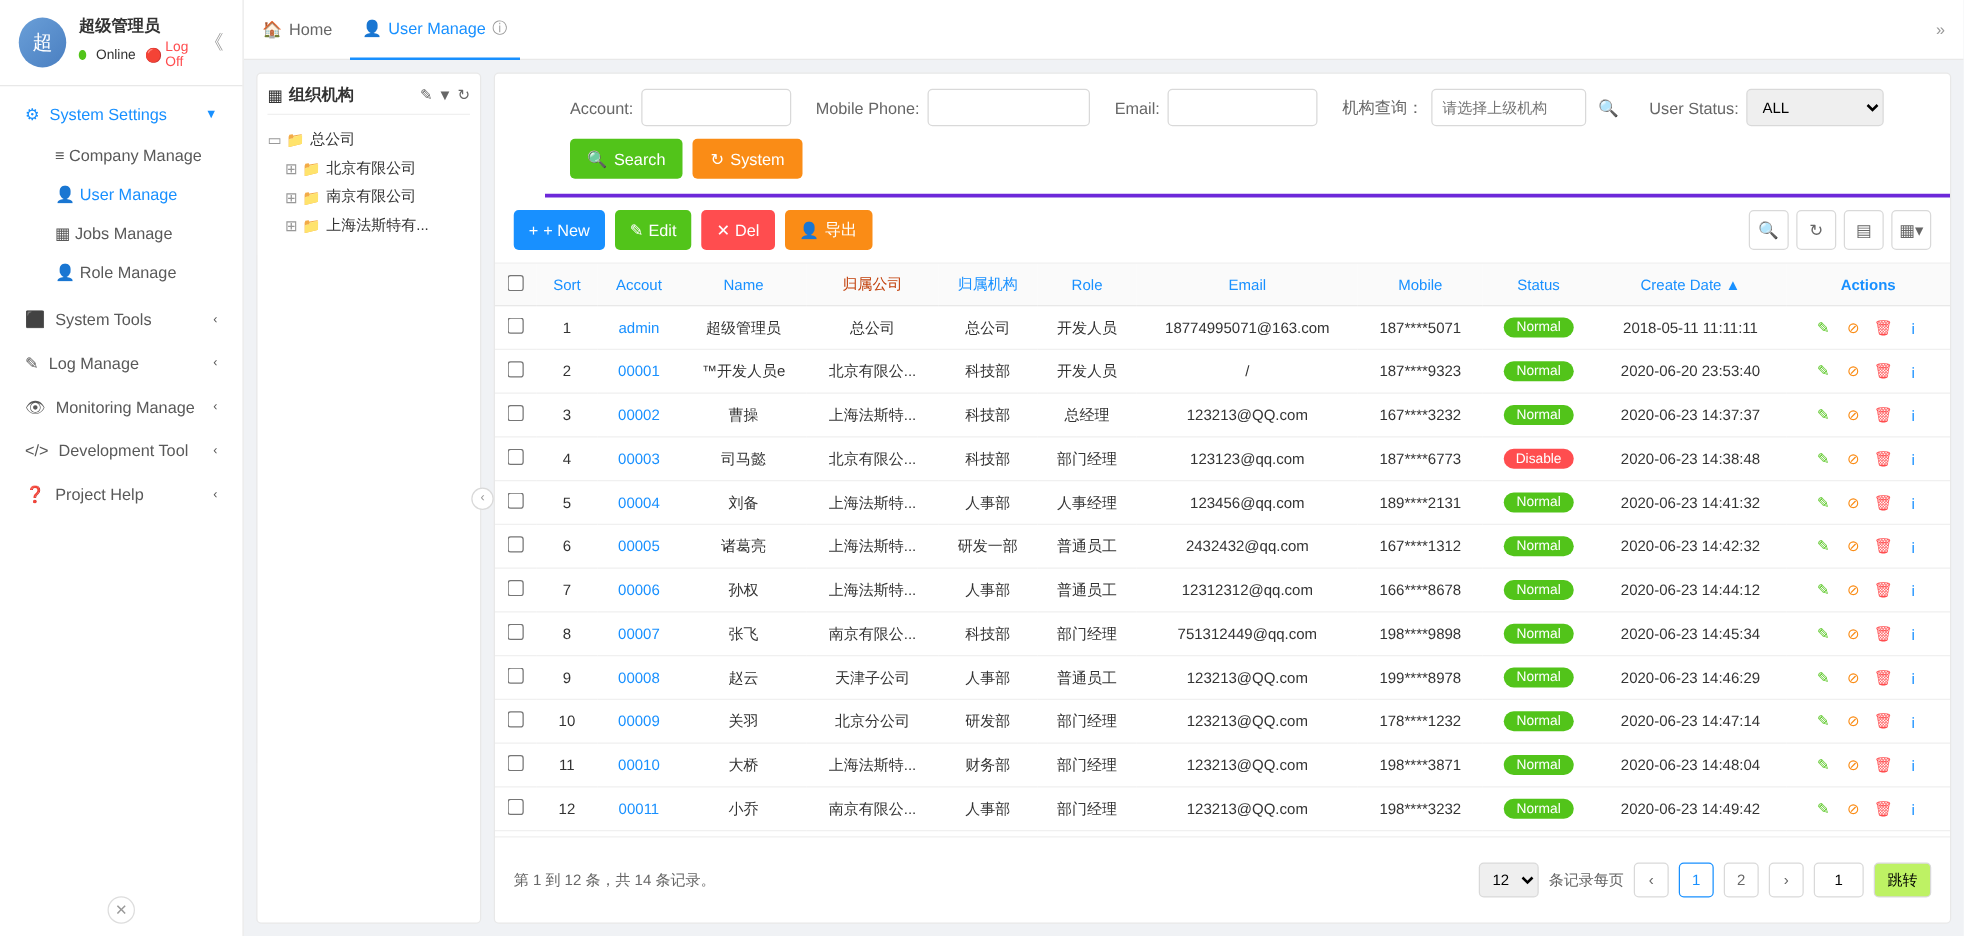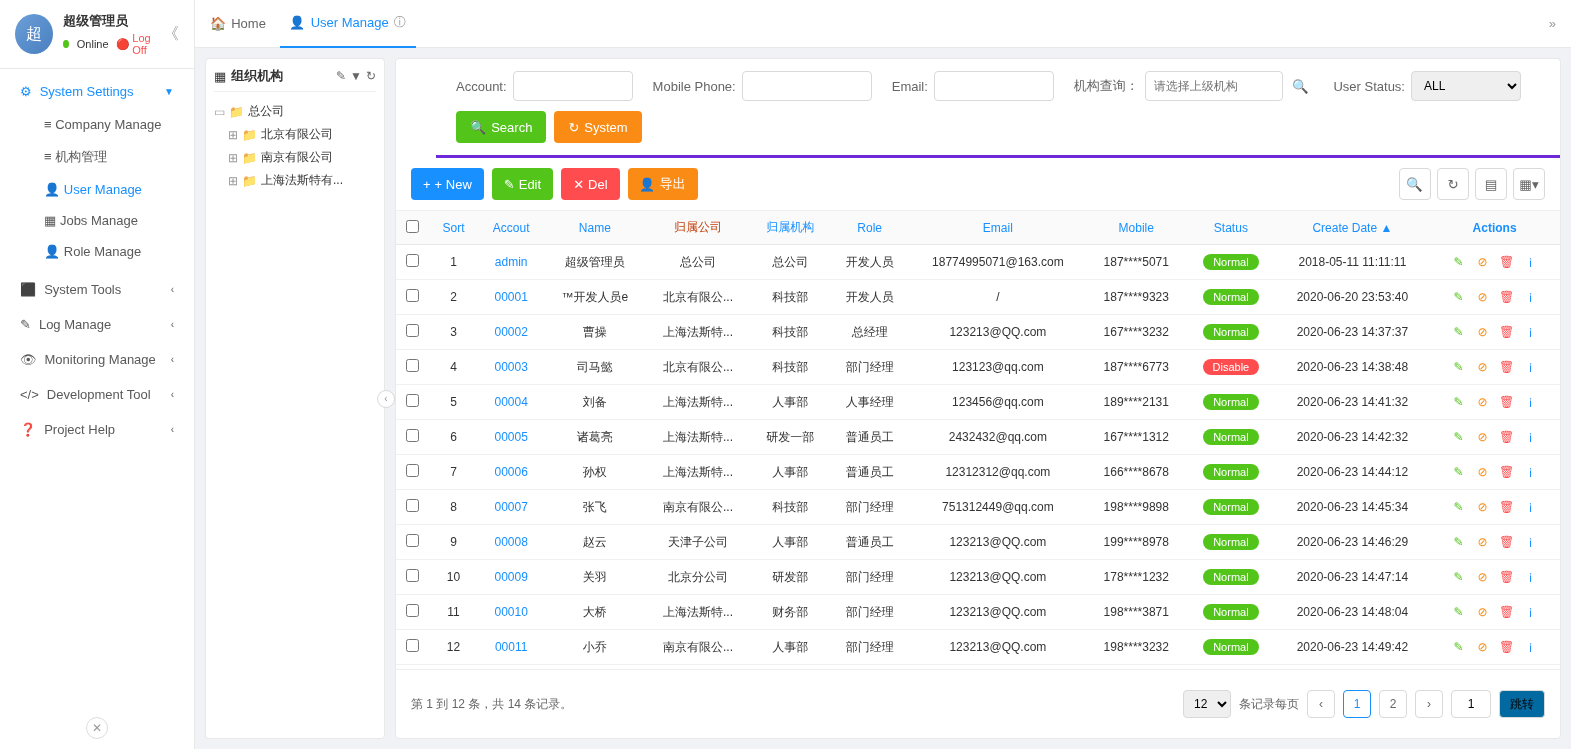--- a/index.html
+++ b/index.html
@@ -32,21 +32,21 @@
     .tab-active { color: #1890ff; border-bottom: 2px solid #1890ff; padding: 0 10px; height: 48px; display: flex; align-items: center; gap: 5px; font-size: 13px; }
     .topbar-right { margin-left: auto; color: #999; }
 
     
     .main-panel { flex: 1; background: #fff; border: 1px solid #e8e8e8; border-radius: 4px; display: flex; flex-direction: column; }
     .search-field { display: flex; align-items: center; gap: 6px; }
     .search-field label { font-size: 13px; color: #666; white-space: nowrap; }
     .search-input { border: 1px solid #d9d9d9; border-radius: 4px; padding: 5px 8px; font-size: 12px; height: 30px; width: 120px; outline: none; }
     .search-btn { background: #52c41a; color: white; border: none; border-radius: 4px; padding: 5px 14px; cursor: pointer; font-size: 13px; display: flex; align-items: center; gap: 5px; height: 32px; }
     .reset-btn { background: #fa8c16; color: white; border: none; border-radius: 4px; padding: 5px 14px; cursor: pointer; font-size: 13px; display: flex; align-items: center; gap: 5px; height: 32px; }
-    .org-search-input { border: 1px solid #d9d9d9; border-radius: 4px; padding: 5px 8px; font-size: 12px; height: 30px; width: 138px; outline: none; }
+    .org-search-input { border: 1px solid #d9d9d9; border-radius: 4px; padding: 5px 8px; font-size: 12px; height: 30px; width: 124px; outline: none; }
 
     
     .table-toolbar { padding: 10px 15px; border-bottom: 1px solid #f0f0f0; display: flex; align-items: center; gap: 8px; }
     .btn-new { background: #1890ff; color: white; border: none; border-radius: 4px; padding: 5px 12px; cursor: pointer; font-size: 13px; display: flex; align-items: center; gap: 4px; height: 32px; }
     .btn-edit { background: #52c41a; color: white; border: none; border-radius: 4px; padding: 5px 12px; cursor: pointer; font-size: 13px; display: flex; align-items: center; gap: 4px; height: 32px; }
     .btn-del { background: #ff4d4f; color: white; border: none; border-radius: 4px; padding: 5px 12px; cursor: pointer; font-size: 13px; display: flex; align-items: center; gap: 4px; height: 32px; }
     .btn-export { background: #fa8c16; color: white; border: none; border-radius: 4px; padding: 5px 12px; cursor: pointer; font-size: 13px; display: flex; align-items: center; gap: 4px; height: 32px; }
     .toolbar-right { margin-left: auto; display: flex; gap: 6px; }
     .icon-btn { background: #fff; border: 1px solid #d9d9d9; border-radius: 4px; width: 32px; height: 32px; cursor: pointer; display: flex; align-items: center; justify-content: center; color: #666; }
 
@@ -66,21 +66,21 @@
     .action-info { color: #1890ff; }
 
     
     .pagination { padding: 20px 15px; border-top: 1px solid #f0f0f0; display: flex; align-items: center; gap: 8px; }
     .page-info { font-size: 12px; color: #666; margin-right: auto; }
     .page-size-select { border: 1px solid #d9d9d9; border-radius: 4px; padding: 3px 6px; font-size: 12px; height: 28px; cursor: pointer; }
     .page-text { font-size: 12px; color: #666; }
     .page-btn { border: 1px solid #d9d9d9; background: #fff; border-radius: 4px; width: 28px; height: 28px; cursor: pointer; display: flex; align-items: center; justify-content: center; font-size: 12px; color: #666; }
     .page-number { border: 1px solid #1890ff; background: #fff; border-radius: 4px; width: 28px; height: 28px; display: flex; align-items: center; justify-content: center; font-size: 12px; color: #1890ff; }
     .goto-input { border: 1px solid #d9d9d9; border-radius: 4px; width: 40px; height: 28px; text-align: center; font-size: 12px; outline: none; }
-    .goto-btn { border: 1px solid #d9d9d9; background: #0369a1; border-radius: 4px; padding: 3px 10px; cursor: pointer; font-size: 12px; height: 28px; }
+    .goto-btn { border: 1px solid #d9d9d9; background: #bef264; border-radius: 4px; padding: 3px 10px; cursor: pointer; font-size: 12px; height: 28px; }
 
     
     .content-body { flex: 1; display: flex; gap: 10px; overflow: hidden; padding: 10px; }
 
     .org-section { position: relative; }
 
     
     .search-section { padding: 12px 20px; border-bottom: 3px solid #6d28d9; margin-left: 40px; }
     .search-row { display: flex; align-items: center; gap: 20px; flex-wrap: wrap; }
 
@@ -113,24 +113,20 @@
 
   <div class="nav-section">
     <div class="nav-parent expanded">
       <span>⚙</span>
       <span>System Settings</span>
       <span class="chevron">▼</span>
     </div>
     <div class="nav-sub-item">
       <span>≡ </span>
       <span>Company Manage</span>
-    </div>
-    <div class="nav-sub-item">
-      <span>≡ </span>
-      <span>机构管理</span>
     </div>
     <div class="nav-sub-item active">
       <span>👤 </span>
       <span>User Manage</span>
     </div>
     <div class="nav-sub-item">
       <span>▦ </span>
       <span>Jobs Manage</span>
     </div>
     <div class="nav-sub-item">

